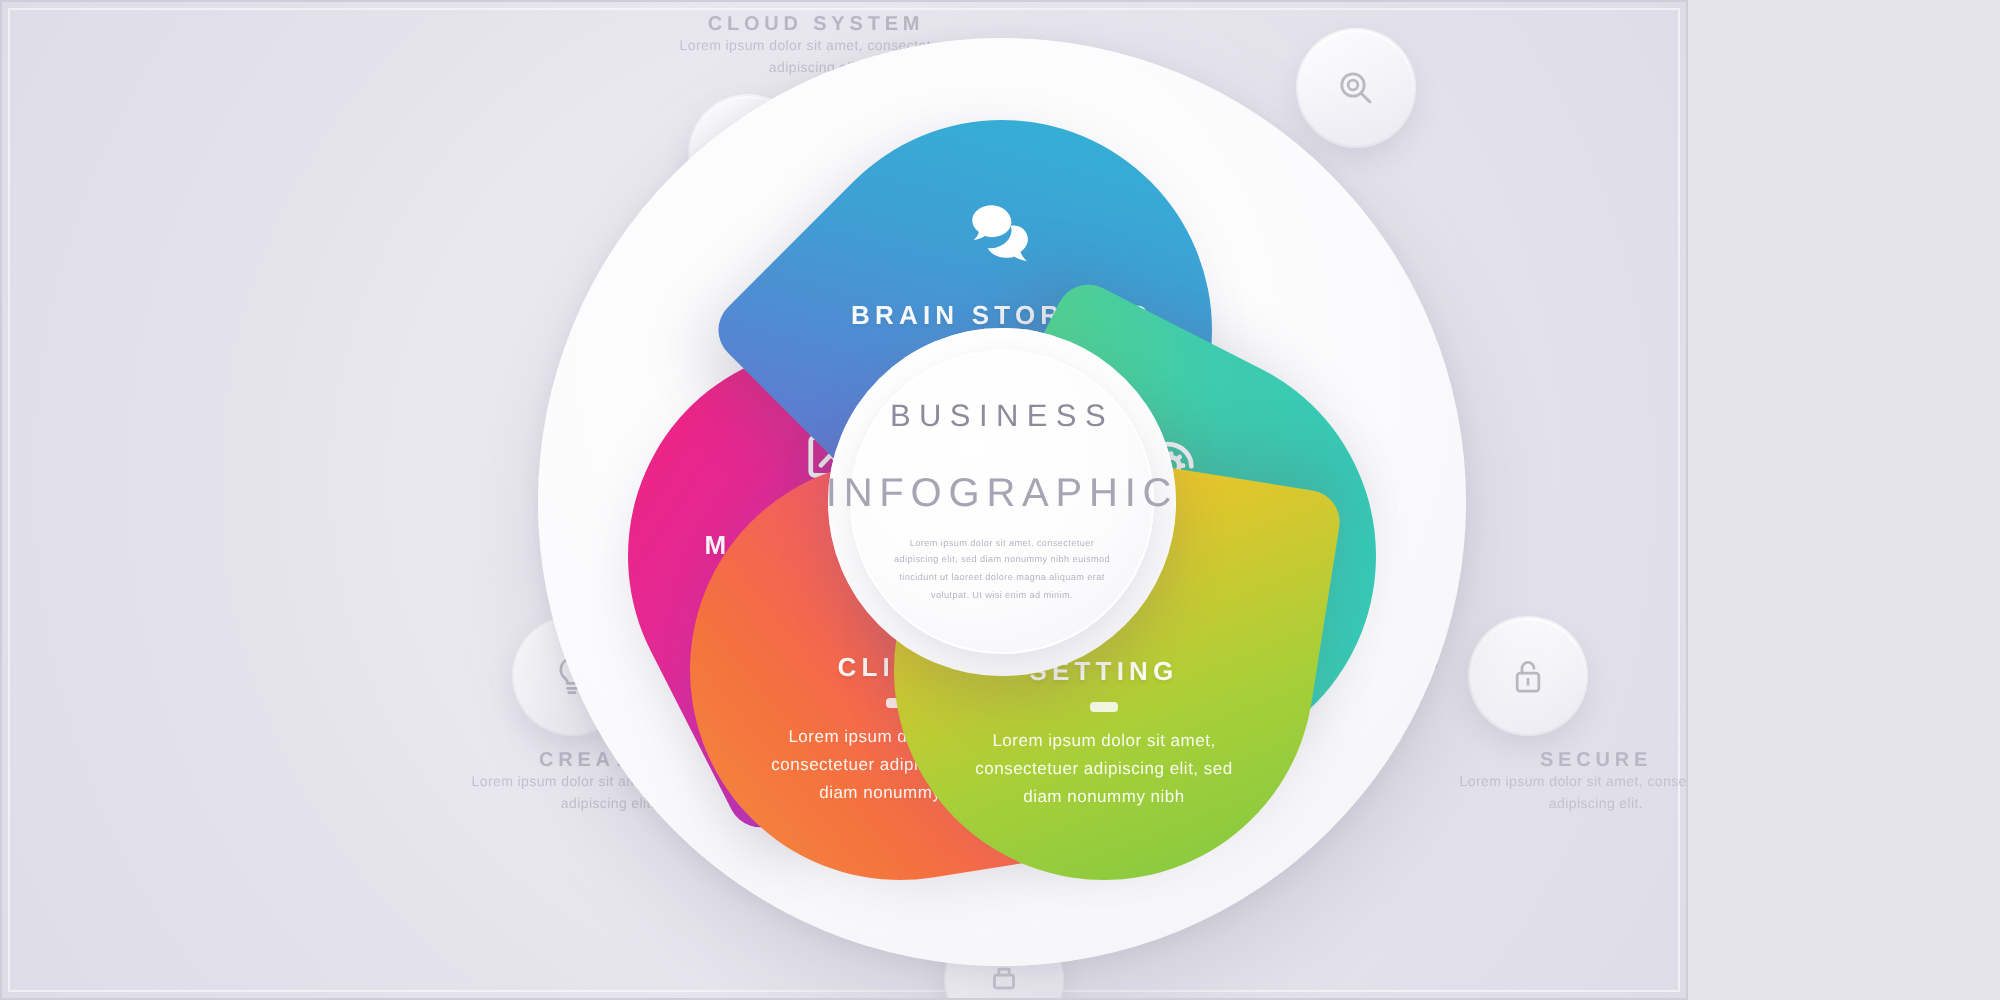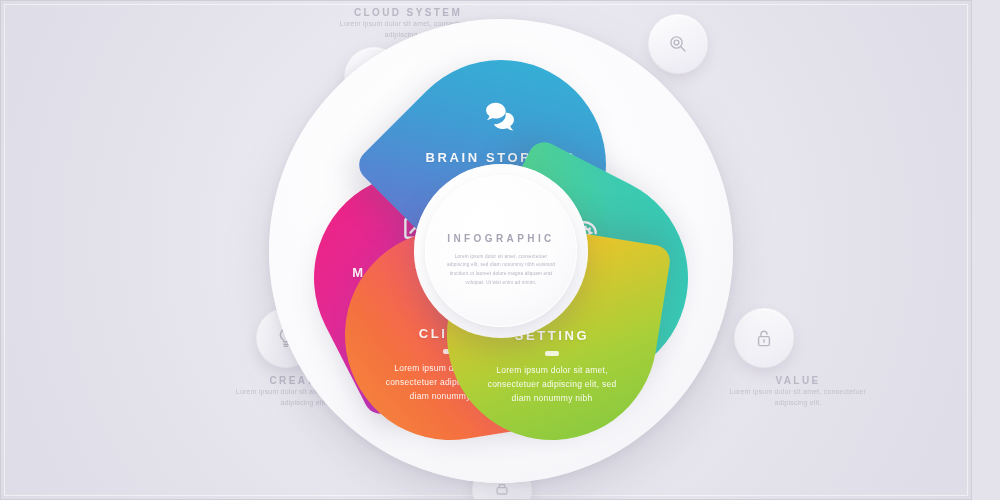--- a/index.html
+++ b/index.html
@@ -3,21 +3,21 @@
 <meta charset="utf-8">
 <style>
   html,body{margin:0;padding:0;}
   body{
     width:1000px;height:500px;overflow:hidden;
     background:#e4e3ec;
     font-family:"Liberation Sans", sans-serif;
     -webkit-font-smoothing:antialiased;
   }
   #stage{
-    position:relative;width:972px;height:500px;
+    position:relative;width:844px;height:500px;
     background:
       radial-gradient(circle at 50% 48%, #f2f1f6 0%, #eceaf1 34%, #e4e2eb 62%, #dedce7 100%);
     overflow:hidden;
     box-sizing:border-box;
     border:1px solid #cfcdd8;
   }
   #stage:before{
     content:"";position:absolute;inset:3px;border:1px solid rgba(255,255,255,.55);
     pointer-events:none;
   }
@@ -112,21 +112,21 @@
     box-shadow:0 12px 26px rgba(95,92,118,.22), inset 0 1px 2px #fff;
   }
   .hub{
     position:absolute;left:-76px;top:-76px;width:152px;height:152px;border-radius:50%;
     background:radial-gradient(circle at 40% 32%,#ffffff 0%,#fdfdfe 52%,#f2f1f6 100%);
     box-shadow:inset 0 0 0 1px rgba(255,255,255,.9), 0 3px 10px rgba(110,106,130,.10);
     display:flex;flex-direction:column;align-items:center;justify-content:center;
     text-align:center;
   }
   .hub-title1{font-size:15.5px;letter-spacing:4.2px;color:#8e8c9c;font-weight:400;}
-  .hub-title2{font-size:10px;letter-spacing:3.4px;color:#a7a5b4;font-weight:700;margin-top:18px;}
+  .hub-title2{font-size:20px;letter-spacing:3.4px;color:#a7a5b4;font-weight:400;margin-top:18px;}
   .hub-desc{
     margin-top:9px;width:112px;font-size:4.6px;line-height:1.9;letter-spacing:.2px;
     color:#b6b4c2;
   }
 
   
   .node{position:absolute;}
   .node-circle{
     width:58px;height:58px;border-radius:50%;
     background:linear-gradient(150deg,#fdfdfe 0%,#f4f3f8 55%,#eceaf2 100%);
@@ -209,21 +209,21 @@
 
   <div class="node" id="node-secure">
     <div class="node-circle">
       <svg width="24" height="24" viewBox="0 0 24 24" fill="none" stroke="#8b8996" stroke-width="1.4" stroke-linecap="round" stroke-linejoin="round">
         <rect x="6.6" y="10.6" width="10.8" height="9" rx="1.4"></rect>
         <path d="M9 10.6V8.2a3 3 0 0 1 6 0"></path>
         <path d="M12 13.6v2.6"></path>
       </svg>
     </div>
     <div class="node-text ta-center" style="margin-top:8px;">
-      <div class="node-title">VALUE</div>
+      <div class="node-title">SECURE</div>
       <div class="node-desc">Lorem ipsum dolor sit amet, consectetuer adipiscing elit.</div>
     </div>
   </div>
 
   <div class="node" id="node-print">
     <div class="node-circle">
       <svg width="24" height="24" viewBox="0 0 24 24" fill="none" stroke="#a9a7b4" stroke-width="1.4" stroke-linejoin="round">
         <rect x="7.2" y="9.6" width="9.6" height="6.4" rx="1.2"></rect>
         <path d="M9.4 9.6V6.6h5.2v3"></path>
       </svg>
@@ -338,18 +338,19 @@
           </svg>
         </div>
         <div class="petal-title">SETTING</div>
         <div class="divider"></div>
         <div class="petal-desc">Lorem ipsum dolor sit amet, consectetuer adipiscing elit, sed diam nonummy nibh</div>
       </div>
     </div>
 
     <div class="hub-ring"></div>
     <div class="hub">
+      <div class="hub-title1">BUSINESS</div>
       <div class="hub-title2">INFOGRAPHIC</div>
       <div class="hub-desc">Lorem ipsum dolor sit amet, consectetuer adipiscing elit, sed diam nonummy nibh euismod tincidunt ut laoreet dolore magna aliquam erat volutpat. Ut wisi enim ad minim.</div>
     </div>
   </div>
 
 </div>
 
 </body></html>

